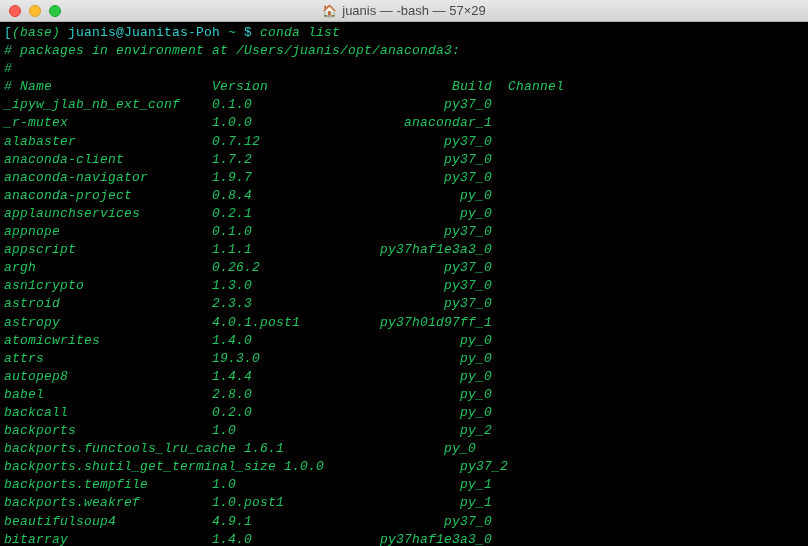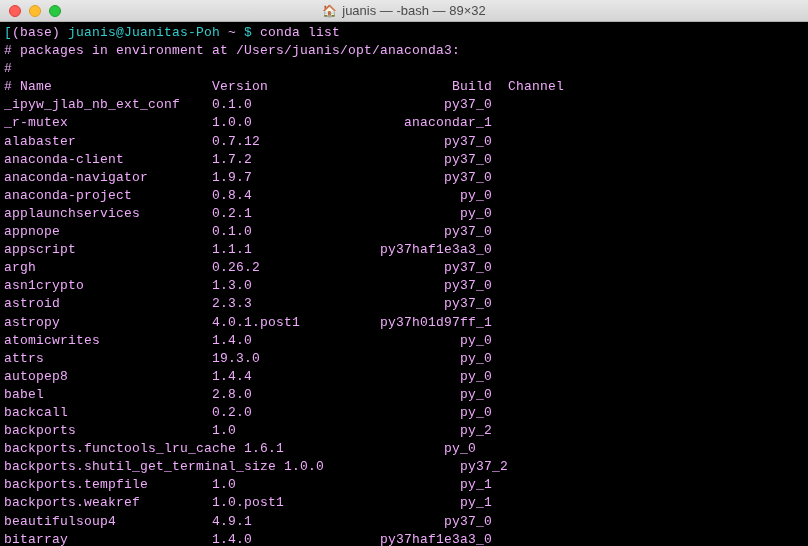--- a/index.html
+++ b/index.html
@@ -49,31 +49,31 @@
     color: #31ff31;
     padding: 2px 4px;
     line-height: 18.1px;
     font-size: 13px;
     letter-spacing: 0.2px;
     height: calc(546px - 22px);
     overflow: hidden;
     white-space: pre;
   }
   .teal { color: #33cccc; }
-  .green { color: #f0abfc; }
+  .green { color: #22c55e; font-style: italic; }
   .row { display: block; }
 </style>
 </head>
 <body>
 
 <div class="titlebar">
   <div class="traffic-lights">
     <div class="tl tl-close"></div>
     <div class="tl tl-min"></div>
     <div class="tl tl-max"></div>
   </div>
   <div class="title-center">
     <span class="home-icon">🏠</span>
-    <span>juanis — -bash — 89×32</span>
+    <span>juanis — -bash — 57×29</span>
   </div>
 </div>
 
 <div class="terminal" id="term"><span class="row"><span class="teal">[</span><span class="green">(base) </span><span class="teal">juanis@Juanitas-Poh </span><span class="green">~ </span><span class="teal">$ </span><span class="green">conda list</span></span><span class="row"><span class="green"># packages in environment at /Users/juanis/opt/anaconda3:</span></span><span class="row"><span class="green">#</span></span><span class="row"><span class="green"># Name                    Version                       Build  Channel</span></span><span class="row"><span class="green">_ipyw_jlab_nb_ext_conf    0.1.0                        py37_0</span></span><span class="row"><span class="green">_r-mutex                  1.0.0                   anacondar_1</span></span><span class="row"><span class="green">alabaster                 0.7.12                       py37_0</span></span><span class="row"><span class="green">anaconda-client           1.7.2                        py37_0</span></span><span class="row"><span class="green">anaconda-navigator        1.9.7                        py37_0</span></span><span class="row"><span class="green">anaconda-project          0.8.4                          py_0</span></span><span class="row"><span class="green">applaunchservices         0.2.1                          py_0</span></span><span class="row"><span class="green">appnope                   0.1.0                        py37_0</span></span><span class="row"><span class="green">appscript                 1.1.1                py37haf1e3a3_0</span></span><span class="row"><span class="green">argh                      0.26.2                       py37_0</span></span><span class="row"><span class="green">asn1crypto                1.3.0                        py37_0</span></span><span class="row"><span class="green">astroid                   2.3.3                        py37_0</span></span><span class="row"><span class="green">astropy                   4.0.1.post1          py37h01d97ff_1</span></span><span class="row"><span class="green">atomicwrites              1.4.0                          py_0</span></span><span class="row"><span class="green">attrs                     19.3.0                         py_0</span></span><span class="row"><span class="green">autopep8                  1.4.4                          py_0</span></span><span class="row"><span class="green">babel                     2.8.0                          py_0</span></span><span class="row"><span class="green">backcall                  0.2.0                          py_0</span></span><span class="row"><span class="green">backports                 1.0                            py_2</span></span><span class="row"><span class="green">backports.functools_lru_cache 1.6.1                    py_0</span></span><span class="row"><span class="green">backports.shutil_get_terminal_size 1.0.0                 py37_2</span></span><span class="row"><span class="green">backports.tempfile        1.0                            py_1</span></span><span class="row"><span class="green">backports.weakref         1.0.post1                      py_1</span></span><span class="row"><span class="green">beautifulsoup4            4.9.1                        py37_0</span></span><span class="row"><span class="green">bitarray                  1.4.0                py37haf1e3a3_0</span></span></div>
 
 </body></html>

